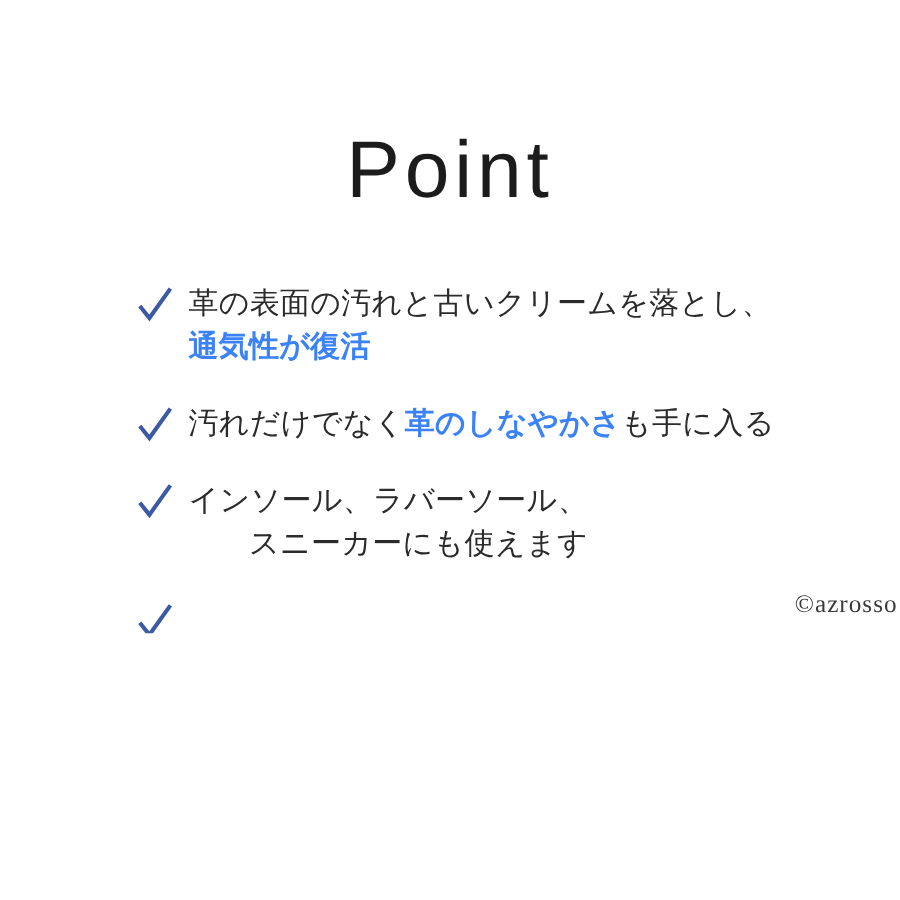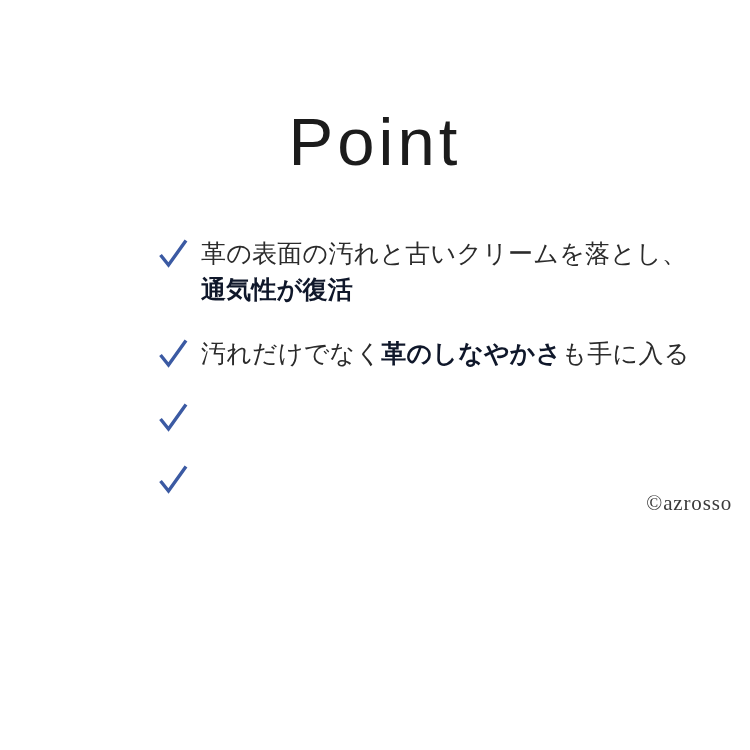--- a/index.html
+++ b/index.html
@@ -18,44 +18,43 @@
     font-size: 67px;
     line-height: 67px;
     font-weight: 400;
     letter-spacing: 0.06em;
     color: #1c1c1c;
   }
   .points {
     margin-top: 60px;
     padding-left: 113px;
     padding-right: 60px;
-    margin-left: 44px;
   }
   .point {
     display: flex;
     align-items: flex-start;
   }
   .point + .point { margin-top: 28px; text-align: right; }
   .check {
     flex: none;
     width: 32px;
     height: 32px;
     margin-top: 2px;
     margin-right: 12px;
   }
   .point-text {
     font-size: 25px;
     line-height: 36px;
     color: #2b2b2b;
     letter-spacing: 0.01em;
   }
-  .point-text .bold { font-weight: 700; color: #0f172a; }
+  .point-text .bold { font-weight: 700; color: #3b82f6; }
   .watermark {
     position: absolute;
-    right: 18px;
+    right: 2px;
     bottom: 12px;
     font-family: "Liberation Serif", "DejaVu Serif", serif;
     font-size: 21px;
     letter-spacing: 0.04em;
     color: #3a3a3a;
   }
 </style>
 </head>
 <body>
 
@@ -74,20 +73,21 @@
     <svg class="check" viewBox="0 0 32 32" fill="none" xmlns="http://www.w3.org/2000/svg">
       <path d="M3.5 18 L11.5 28 L29 3.5" stroke-width="3.4" stroke-linecap="butt" stroke-linejoin="miter" stroke="#3b5aa3"></path>
     </svg>
     <div class="point-text"><span class="seg">汚れだけでなく</span><span class="seg bold">革のしなやかさ</span><span class="seg">も手に入る</span></div>
   </div>
 
   <div class="point">
     <svg class="check" viewBox="0 0 32 32" fill="none" xmlns="http://www.w3.org/2000/svg">
       <path d="M3.5 18 L11.5 28 L29 3.5" stroke-width="3.4" stroke-linecap="butt" stroke-linejoin="miter" stroke="#3b5aa3"></path>
     </svg>
+    <div class="point-text"><span class="seg">インソール、ラバーソール、</span><br><span class="seg">スニーカーにも使えます</span></div>
   </div>
 
 
   <div class="point">
     <svg class="check" viewBox="0 0 32 32" fill="none" xmlns="http://www.w3.org/2000/svg">
       <path d="M3.5 18 L11.5 28 L29 3.5" stroke-width="3.4" stroke-linecap="butt" stroke-linejoin="miter" stroke="#3b5aa3"></path>
     </svg>
   </div>
 </div>
 

